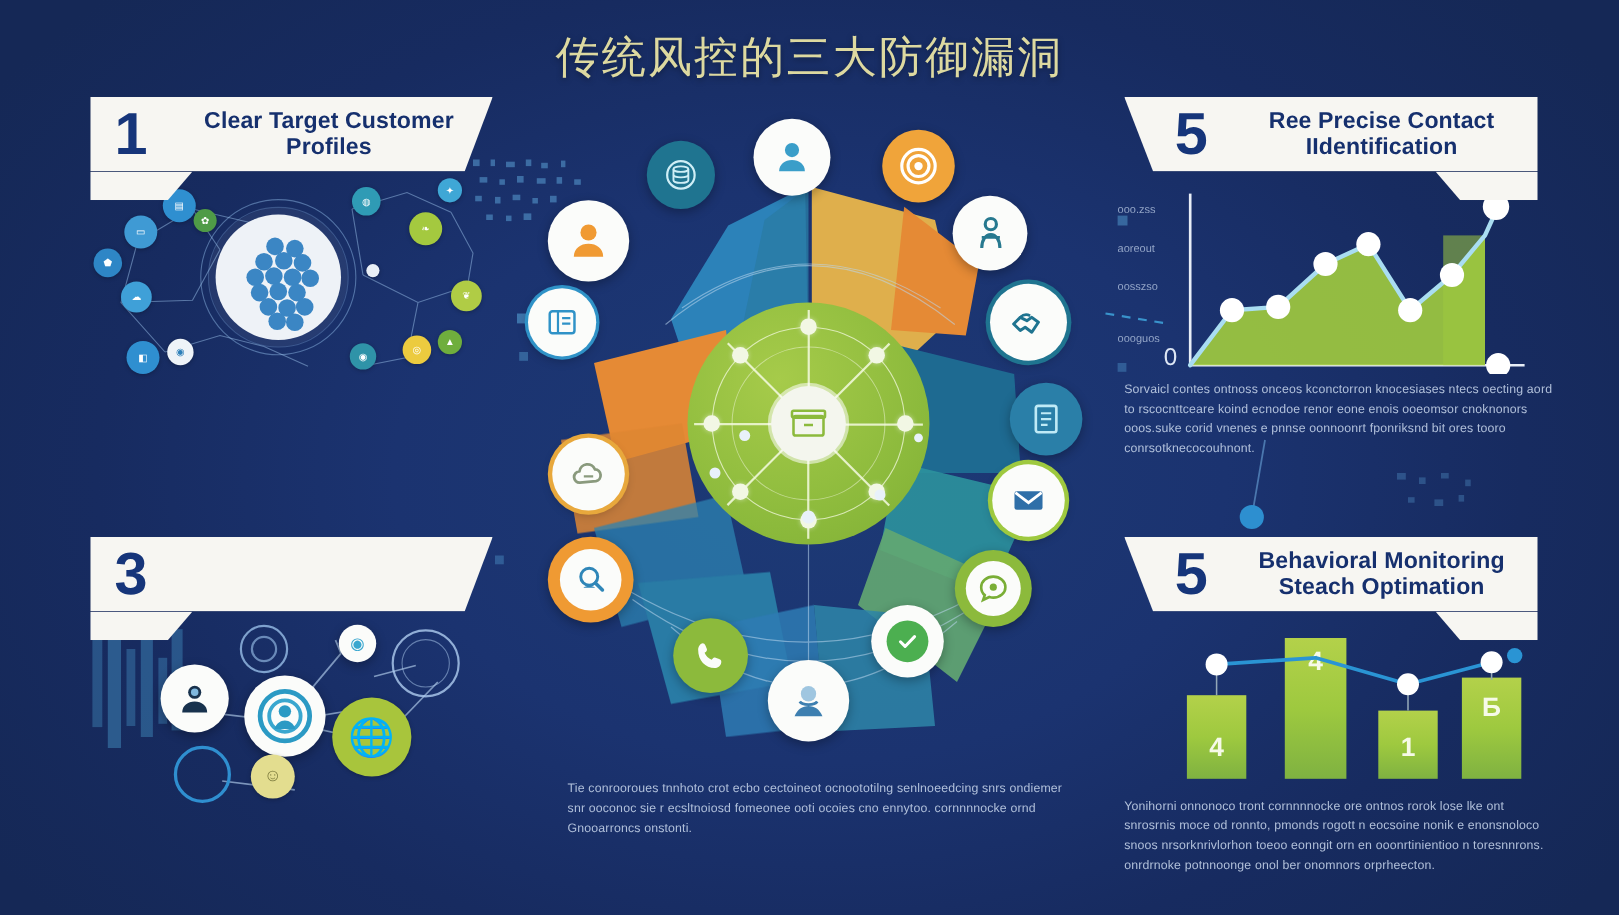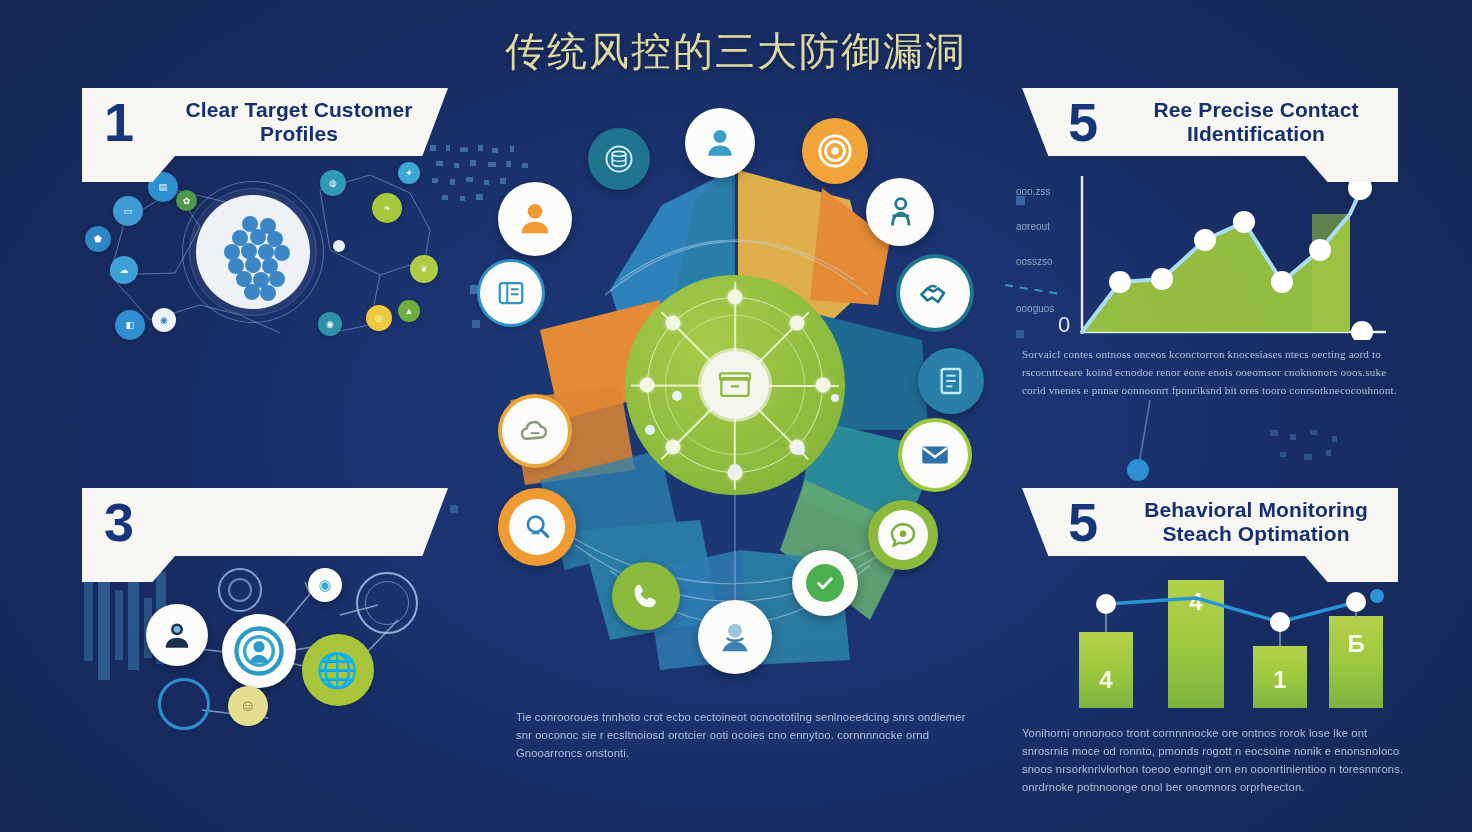--- a/index.html
+++ b/index.html
@@ -330,21 +330,21 @@
     <path d="M150,120 L138,190" stroke="#6ba5d8" stroke-width="1.6" fill="none" opacity=".6"></path>
     <circle cx="138" cy="190" r="11" fill="#2d8fd0"></circle>
   </svg>
 
   <div class="banner right" style="left:1022px;top:88px;width:376px;">
     <span class="num">5</span>
     <span class="ttl">Ree Precise Contact IIdentification</span>
   </div>
   <div class="banner-tail r" style="left:1248px;top:156px;width:150px;"></div>
 
-  <div class="para" style="left:1022px;top:345px;width:390px;font-family:Liberation Serif, serif;">Sorvaicl contes ontnoss onceos kconctorron knocesiases ntecs oecting aord to rscocnttceare koind ecnodoe renor eone enois ooeomsor cnoknonors ooos.suke corid vnenes e pnnse oonnoonrt fponriksnd bit ores tooro conrsotknecocouhnont.</div>
+  <div class="para" style="left:1022px;top:345px;width:390px;">Sorvaicl contes ontnoss onceos kconctorron knocesiases ntecs oecting aord to rscocnttceare koind ecnodoe renor eone enois ooeomsor cnoknonors ooos.suke corid vnenes e pnnse oonnoonrt fponriksnd bit ores tooro conrsotknecocouhnont.</div>
 
   <div class="chartbox" style="left:1075px;top:578px;width:310px;height:130px;">
     <div class="bar" style="left:4px;width:54px;height:76px;">
       <span>4</span>
     </div>
     <div class="bar" style="left:93px;width:56px;height:128px;">
       <span style="margin-top:8px;">4</span>
     </div>
     <div class="bar" style="left:178px;width:54px;height:62px;">
       <span style="margin-top:20px;">1</span>
@@ -564,15 +564,15 @@
     <div class="bubble" style="left:228px;top:500px;width:74px;height:74px;">
       <svg width="38" height="38" viewBox="0 0 24 24">
         <circle cx="12" cy="8" r="4.4" fill="#9fc6e0"></circle>
         <path d="M4 21c1.4-4 4.6-6 8-6s6.6 2 8 6z" fill="#3d7fb0"></path>
         <path d="M7 12.5c1.4 2.4 8.6 2.4 10 0" fill="none" stroke="#3d7fb0" stroke-width="1.6"></path>
       </svg>
     </div>
 
   </div>
 
-  <div class="para" style="left:516px;top:708px;width:456px;text-align:left;">Tie conrooroues tnnhoto crot ecbo cectoineot ocnoototilng senlnoeedcing snrs ondiemer snr ooconoc sie r ecsltnoiosd orotcier ooti ocoies cno ennytoo. cornnnnocke ornd Gnooarroncs onstonti.</div>
+  <div class="para" style="left:516px;top:708px;width:456px;text-align:left;">Tie conrooroues tnnhoto crot ecbo cectoineot ocnoototilng senlnoeedcing snrs ondiemer snr ooconoc sie r ecsltnoiosd fomeonee ooti ocoies cno ennytoo. cornnnnocke ornd Gnooarroncs onstonti.</div>
 
 </div>
 
 </body></html>

